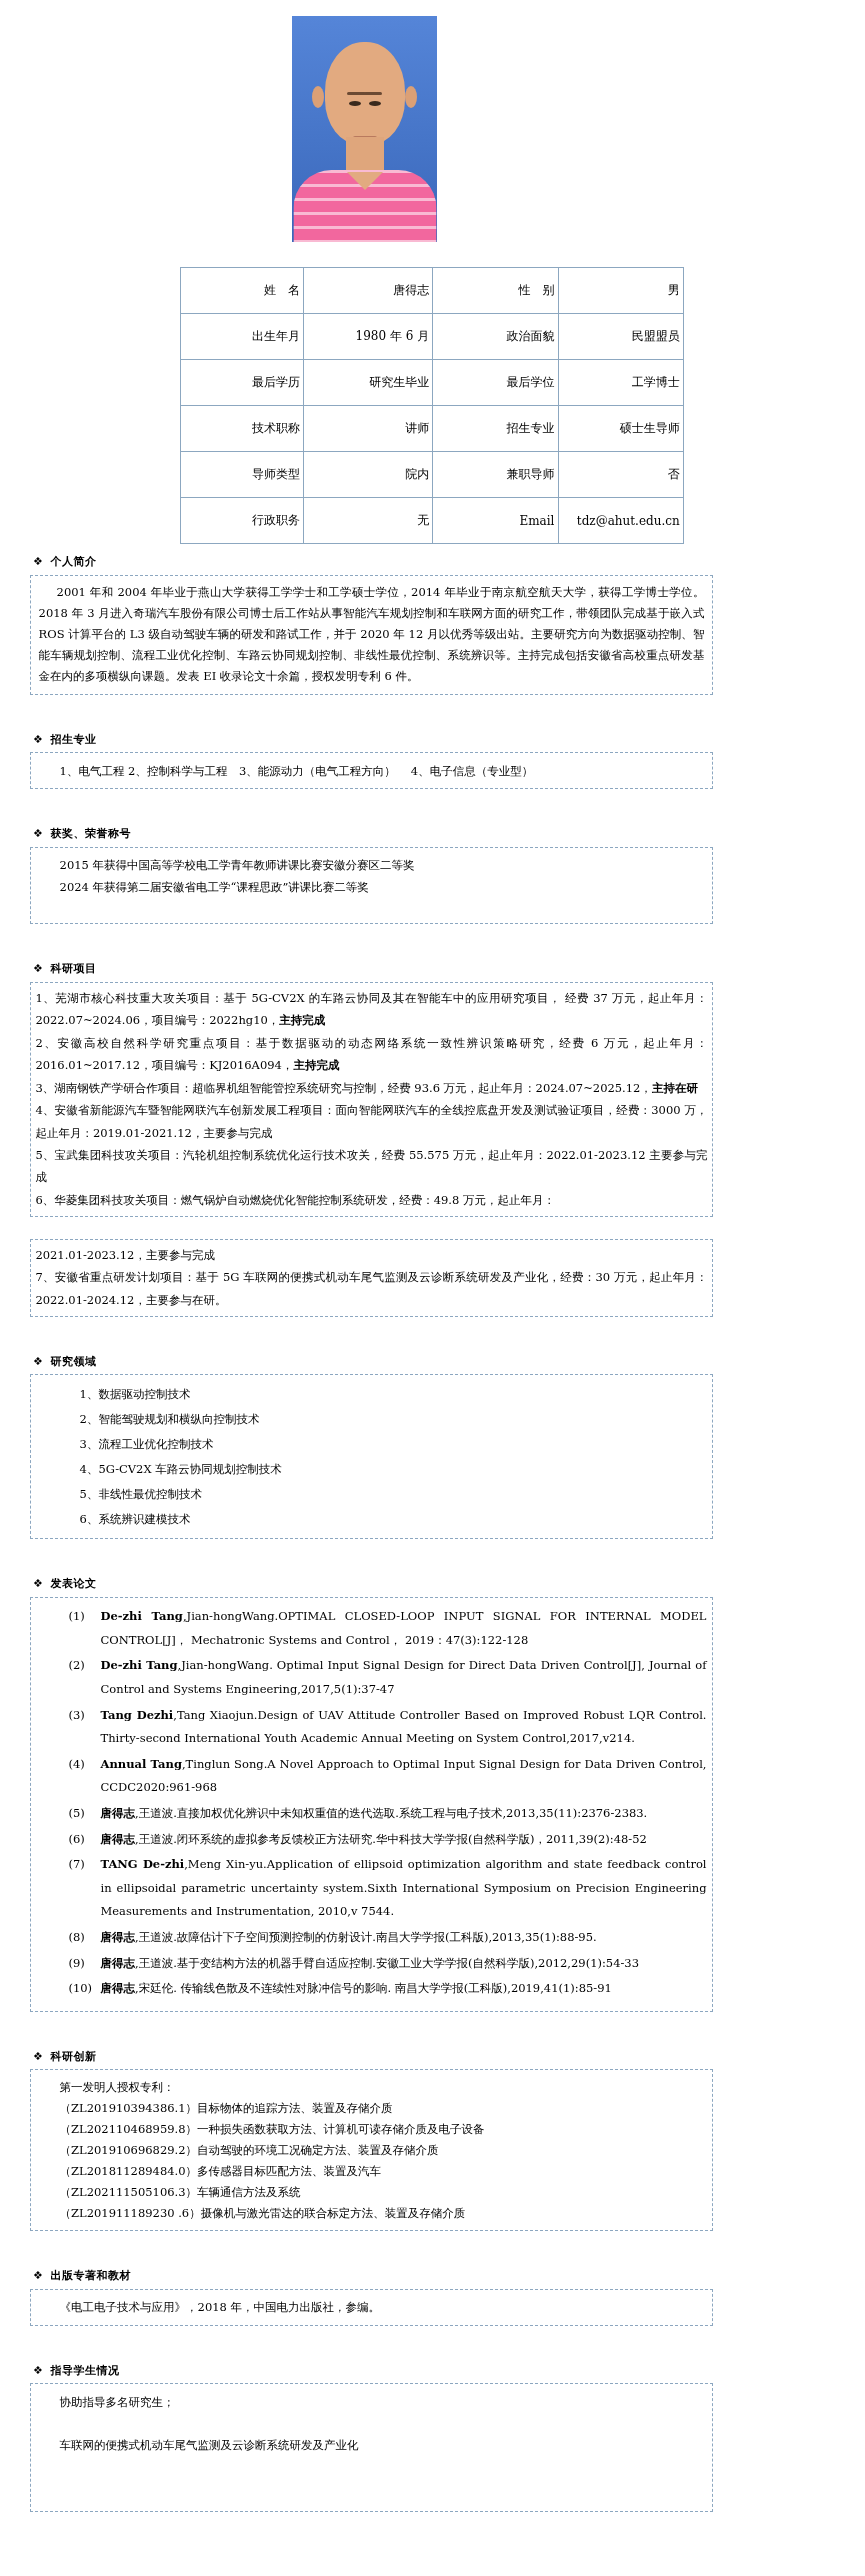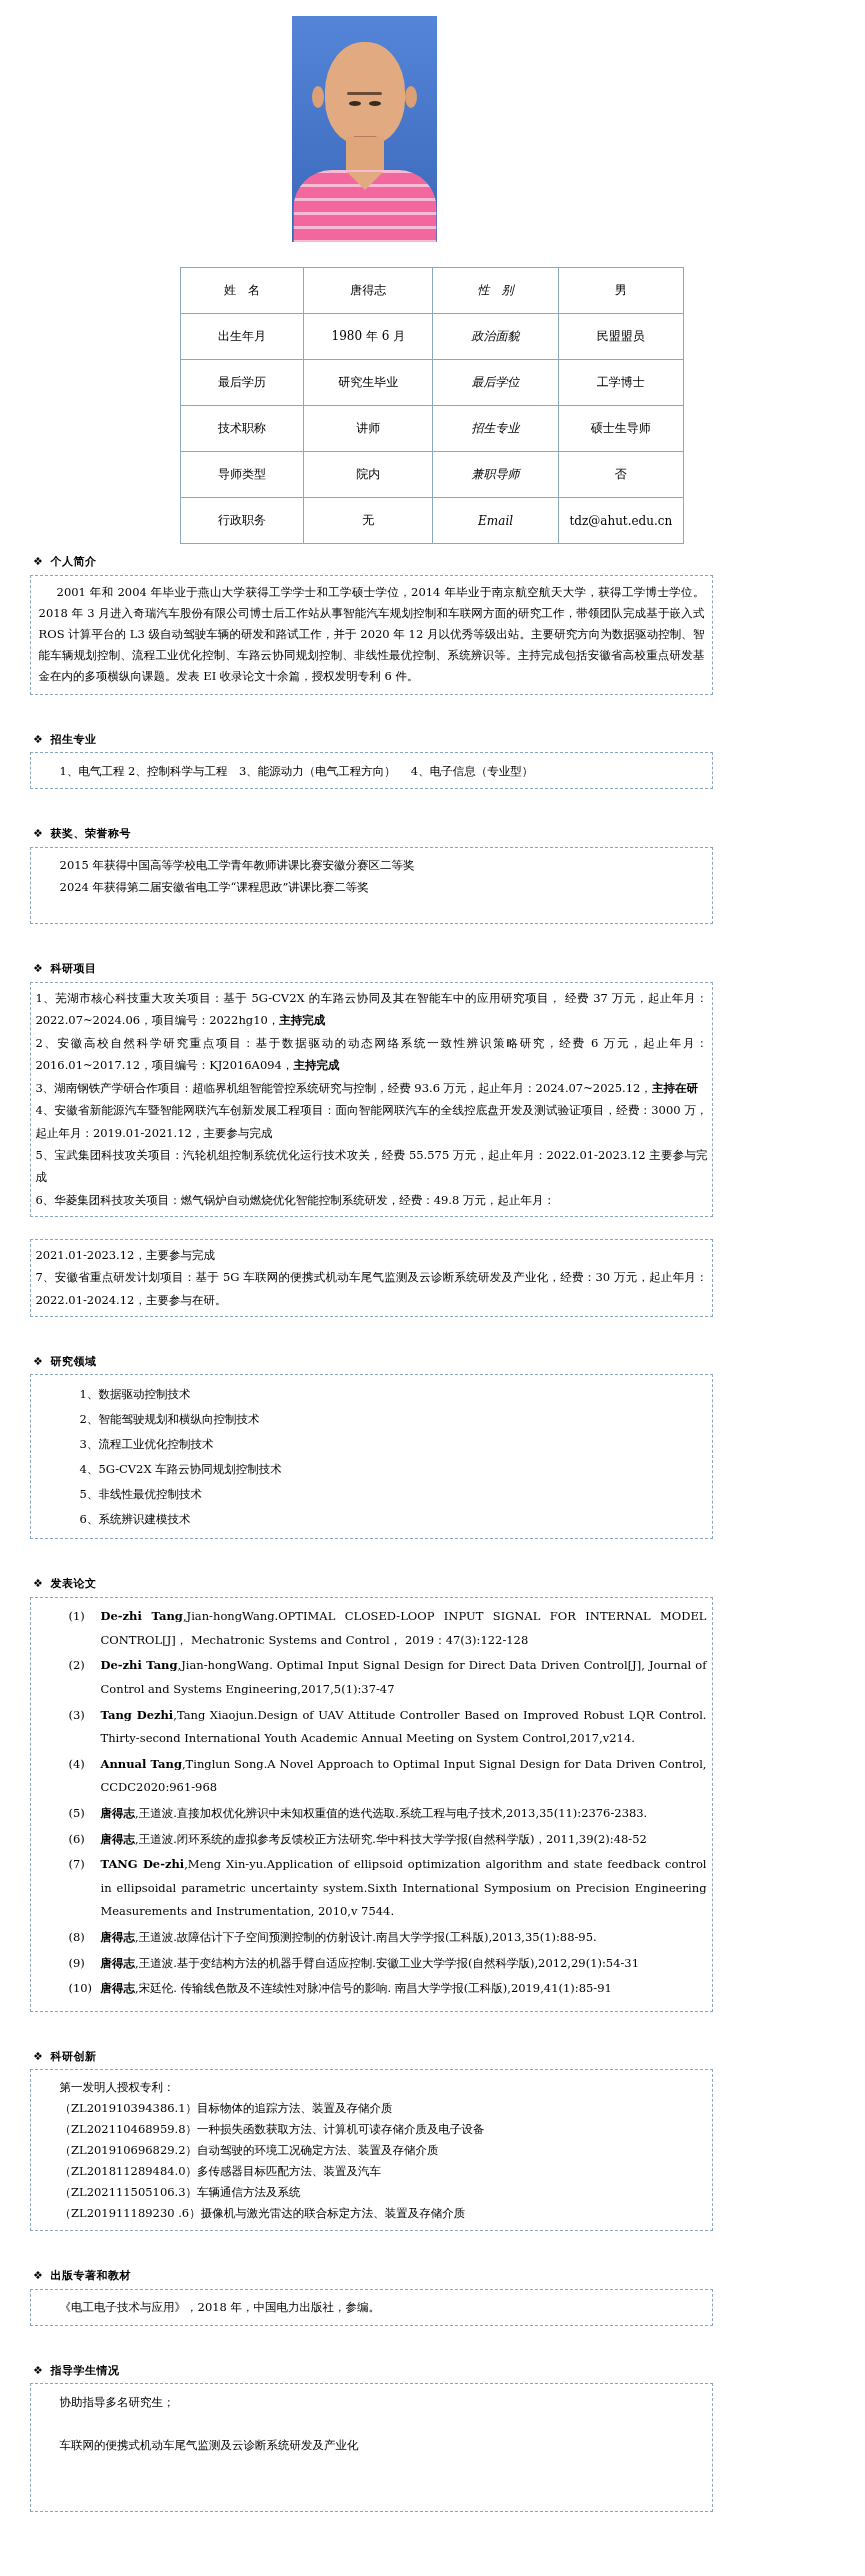--- a/index.html
+++ b/index.html
@@ -44,24 +44,24 @@
     position:absolute;bottom:52px;left:50%;transform:translateX(-50%);
     width:0;height:0;border-left:18.5px solid transparent;border-right:18.5px solid transparent;
     border-top:18.5px solid #e2aa80;z-index:2;
   }
 
   
   table.info{
     margin:25px 0 0 180px;border-collapse:collapse;table-layout:fixed;width:504px;
   }
   table.info td{
-    border:1.1px solid var(--border);height:46px;text-align:center;vertical-align:middle;
+    border:1.1px solid var(--border);height:46px;text-align:right;vertical-align:middle;
     font-size:12px;padding:0 3.3px;overflow:hidden;margin-left:32px;
   }
-  td.c1{width:123px;} td.c2{width:129px;} td.c3{width:125px;font-style:italic;} td.c4{width:125px;}
+  td.c1{width:123px;} td.c2{width:129px;} td.c3{width:125px;} td.c4{width:125px;}
 
   
   .section{margin:37px 0 0 0;}
   .section.first{margin-top:9.8px;}
   .sec-head{margin-left:33px;display:flex;align-items:center;}
   .bullet{
     font-family:"DejaVu Sans","Liberation Sans",sans-serif;
     font-size:11px;line-height:1;margin-right:7.6px;
   }
   .sec-title{
@@ -267,21 +267,21 @@
           <div class="pub-body"><b>TANG De-zhi</b><span>,Meng Xin-yu.Application of ellipsoid optimization algorithm and state feedback control in ellipsoidal parametric uncertainty system.Sixth International Symposium on Precision Engineering Measurements and Instrumentation, 2010,v 7544.</span></div>
         </div>
 
         <div class="pub">
           <span class="pub-num">(8)</span>
           <div class="pub-body"><b>唐得志</b><span>,王道波.故障估计下子空间预测控制的仿射设计.南昌大学学报(工科版),2013,35(1):88-95.</span></div>
         </div>
 
         <div class="pub">
           <span class="pub-num">(9)</span>
-          <div class="pub-body"><b>唐得志</b><span>,王道波.基于变结构方法的机器手臂自适应控制.安徽工业大学学报(自然科学版),2012,29(1):54-31</span></div>
+          <div class="pub-body"><b>唐得志</b><span>,王道波.基于变结构方法的机器手臂自适应控制.安徽工业大学学报(自然科学版),2012,29(1):54-33</span></div>
         </div>
 
         <div class="pub">
           <span class="pub-num">(10)</span>
           <div class="pub-body"><b>唐得志</b><span>,宋廷伦. 传输线色散及不连续性对脉冲信号的影响. 南昌大学学报(工科版),2019,41(1):85-91</span></div>
         </div>
       </div>
   </div>
 
   <div class="section">

